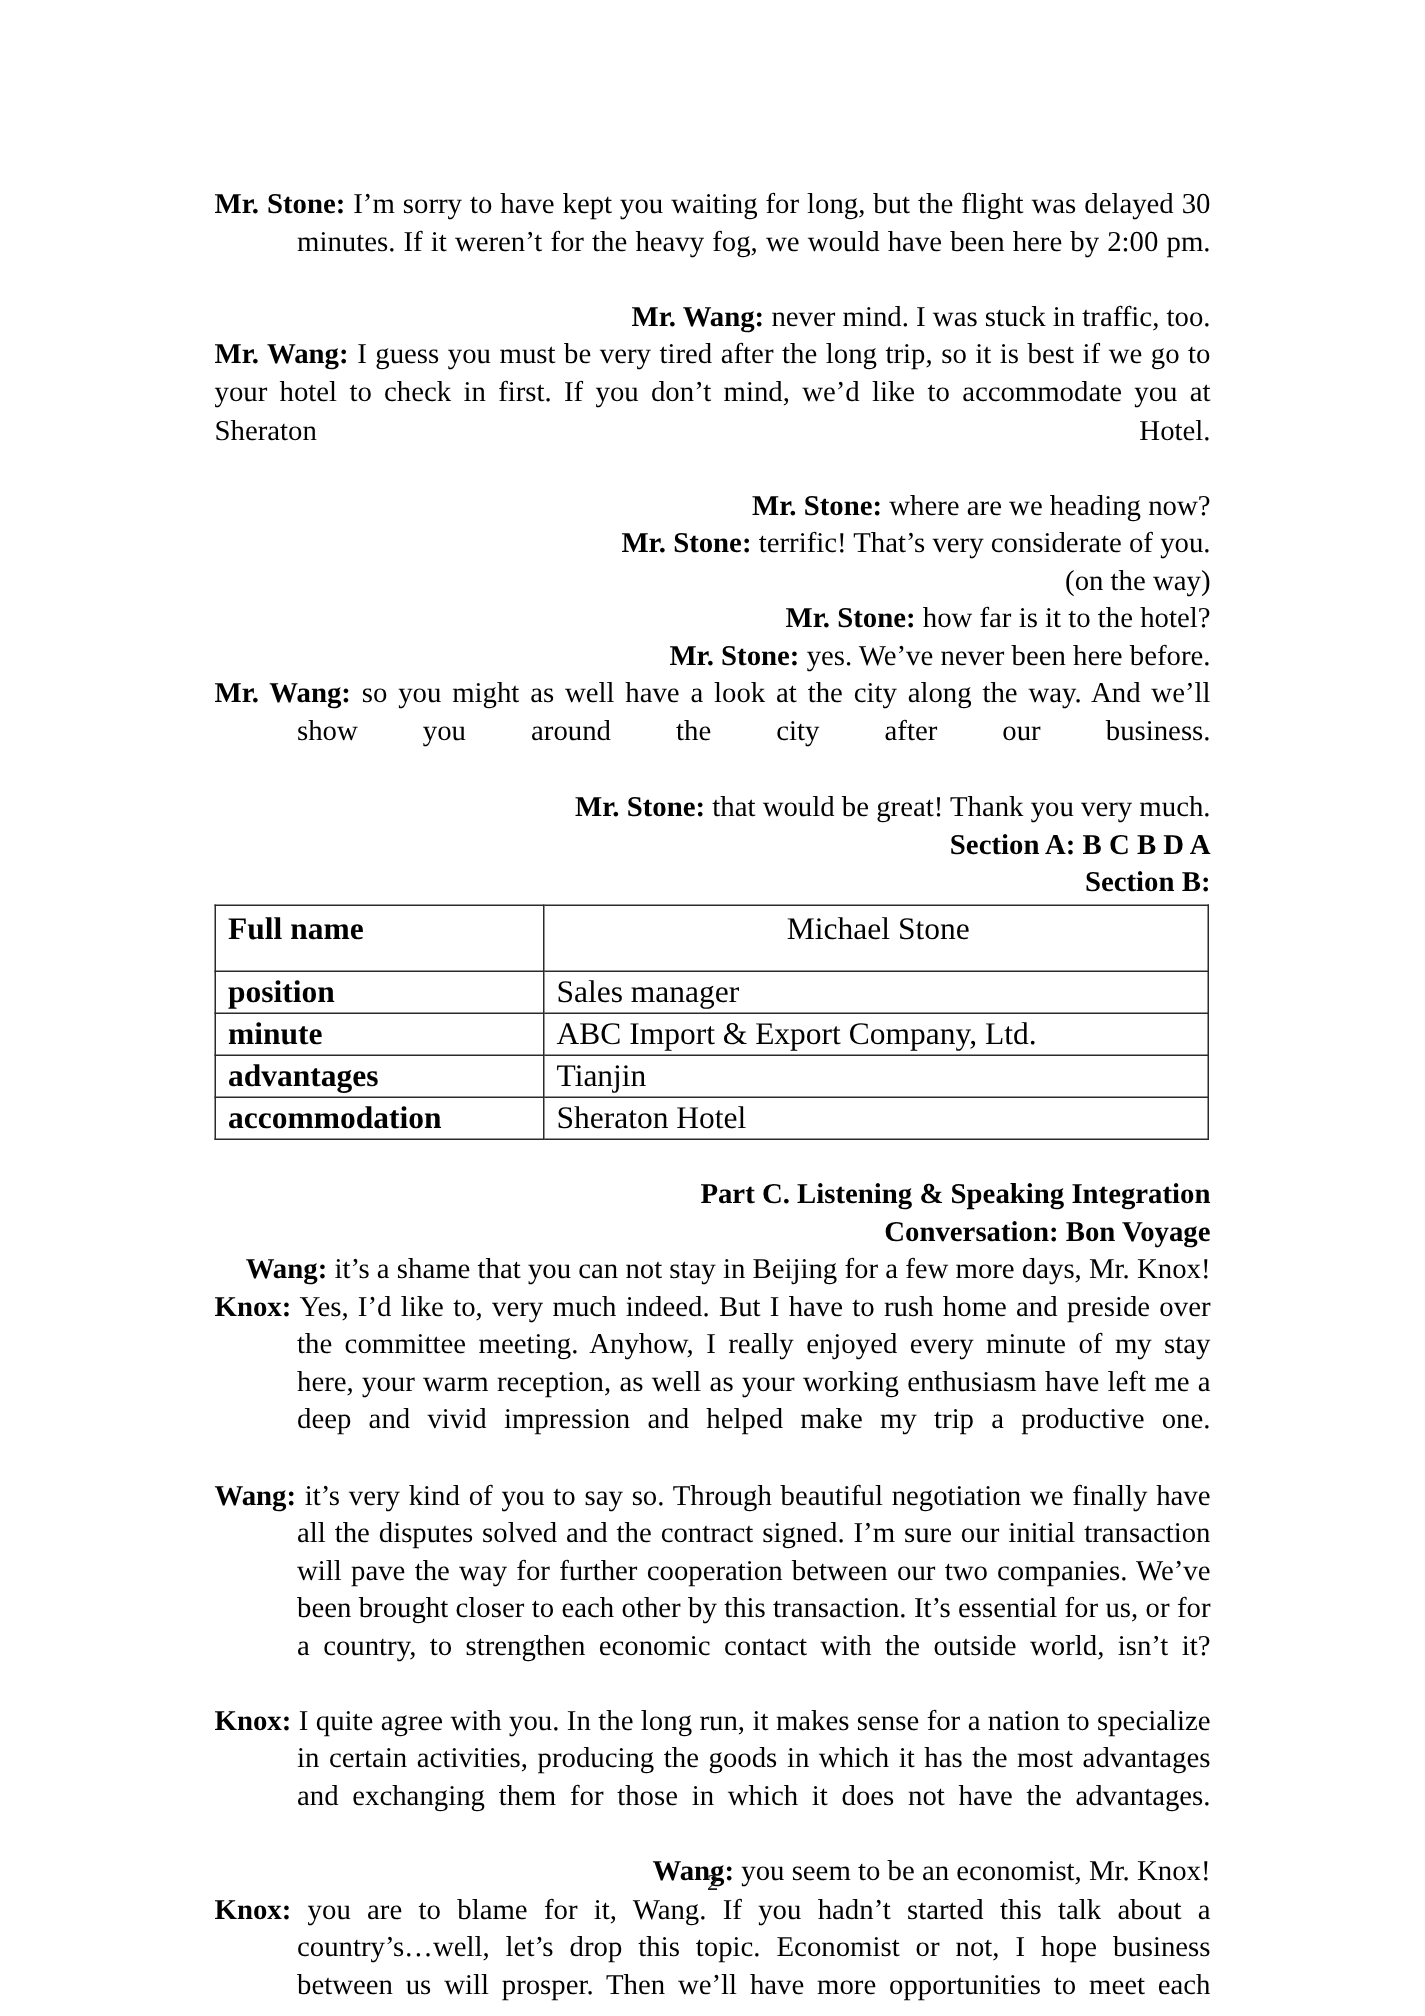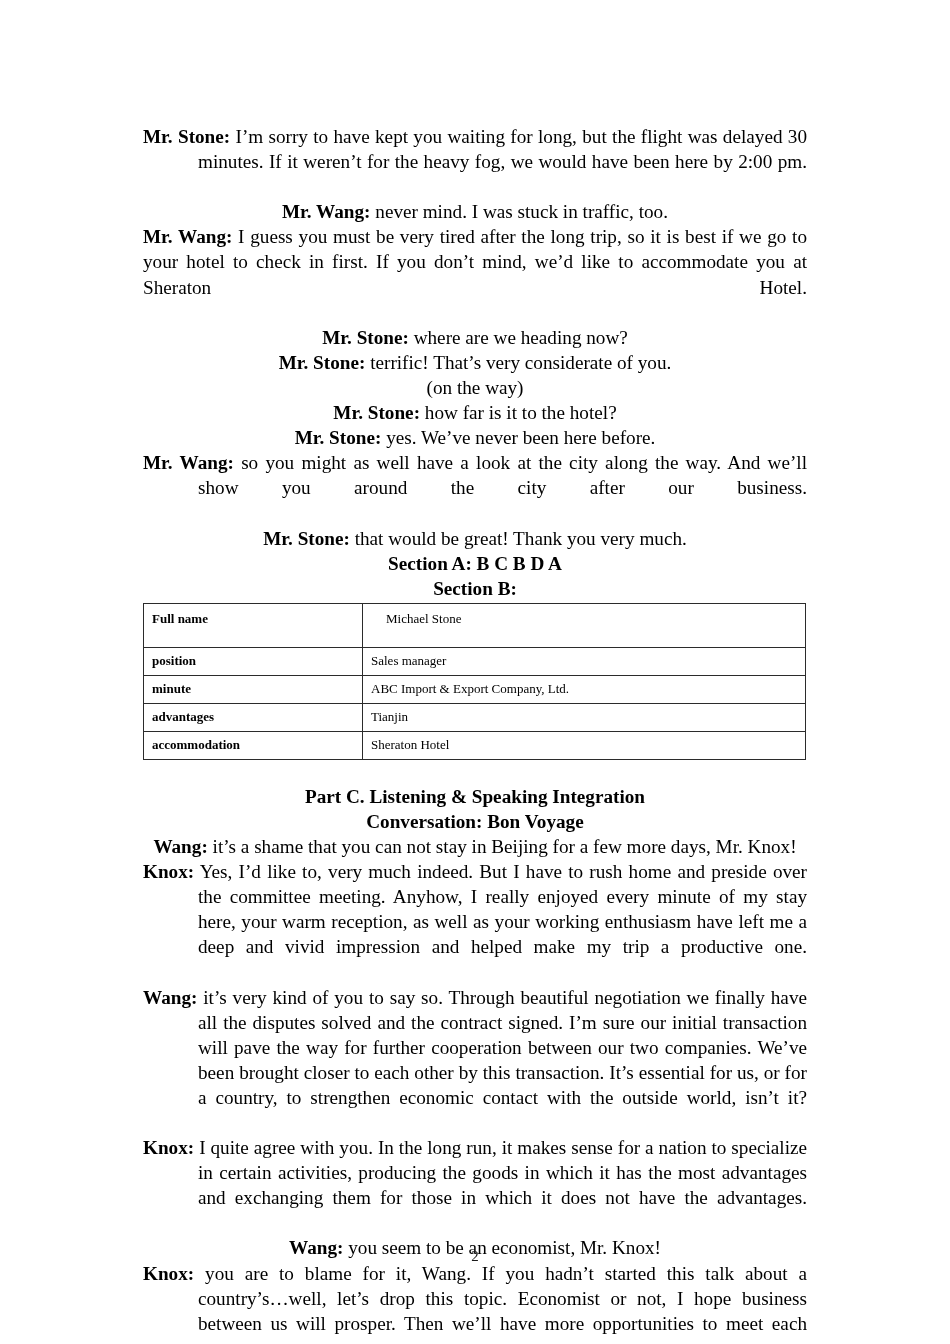--- a/index.html
+++ b/index.html
@@ -50,54 +50,55 @@
   }
   .just {
     text-align: justify;
   }
   .just::after {
     content: "";
     display: inline-block;
     width: 100%;
   }
   .nojust {
-    text-align: center;
+    text-align: right;
   }
   .spk {
     font-weight: bold;
   }
   .bold {
     font-weight: bold;
   }
   
   .tbl-wrap {
     margin-top: 2px;
   }
   table.info {
     border-collapse: collapse;
     width: 663px;
     table-layout: fixed;
-    font-size: 13px;
+    font-size: 21px;
   }
   table.info td {
     border: 1.3px solid #2b2b2b;
     padding: 1px 0 2px 8px;
     vertical-align: top;
     line-height: 24px;
   }
   table.info td.k {
     width: 210px;
     font-weight: bold;
   }
   table.info tr.tall td {
     height: 38px;
     padding-top: 3px;
   }
   table.info td.v-pad {
-    padding-left: 23px;
+    padding-left: 3px;
+    text-align: center;
   }
   .gap-md { height: 24px; }
   
   .pageno {
     position: absolute;
     left: 0;
     top: 1248px;
     width: 950px;
     text-align: center;
     font-size: 15px;

